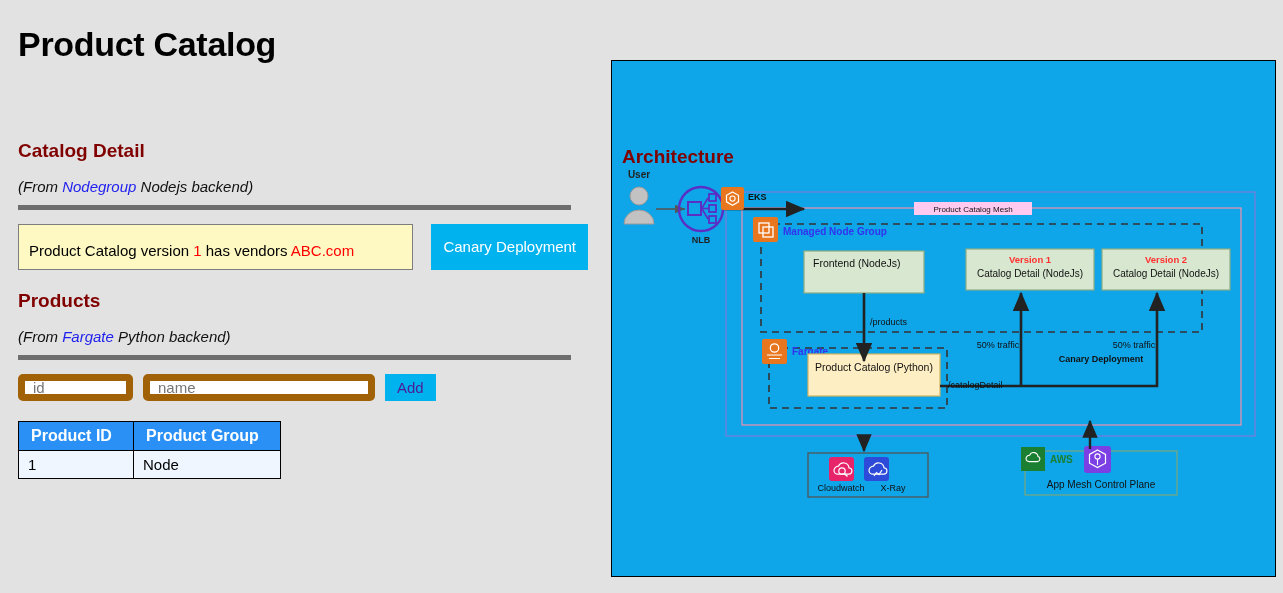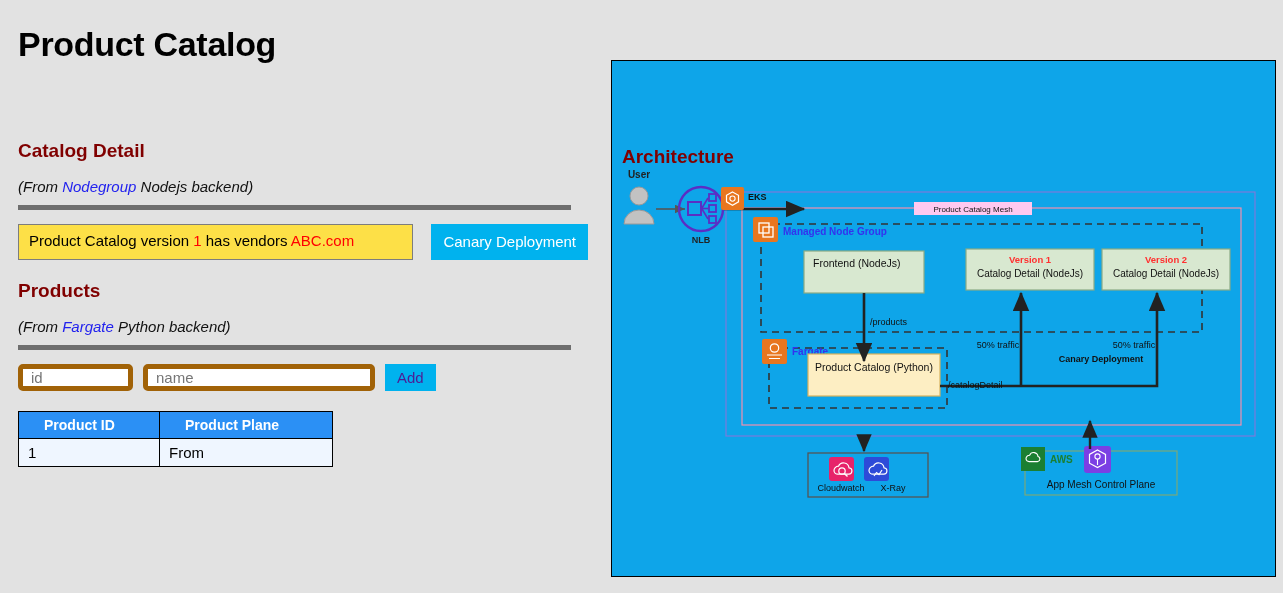--- a/index.html
+++ b/index.html
@@ -45,23 +45,23 @@
     height: 5px;
     background: #6e6e6e;
     width: 553px;
     margin: 0 0 14px 0;
     border: 0;
   }
 
   .alert-row { display: flex; align-items: stretch; gap: 18px; }
 
   .alert-box {
-    background: #fde047;
+    background: #fef9c3;
     border: 1px solid #7d7d7d;
-    padding: 7px 10px 8px 10px;
+    padding: 17px 10px 8px 10px;
     font-size: 15px;
     color: #000;
     width: 398px;
     box-sizing: border-box;
     line-height: 1.25;
   }
   .alert-box .red { color: #ff0000; }
 
   .btn-blue {
     background: #00b2ee;
@@ -75,21 +75,21 @@
     white-space: nowrap;
   }
 
   .products-head { margin-top: 20px; }
 
   .form-row { display: flex; align-items: center; gap: 10px; margin-bottom: 20px; }
   .txt-input {
     font-size: 15px;
     font-family: "Liberation Sans", sans-serif;
     padding: 5px 8px;
-    border: 5px solid #a16207;
+    border: 7px solid #a16207;
     border-radius: 5px;
     background: #fff;
     color: #000;
     box-sizing: border-box;
     height: 27px;
   }
   .txt-input::placeholder { color: #767676; }
   #id-field { width: 115px; }
   #name-field { width: 232px; }
   .btn-add {
@@ -103,24 +103,24 @@
     cursor: pointer;
   }
 
   table.products {
     border-collapse: collapse;
     border: 1px solid #000;
   }
   table.products th {
     background: #2b90f5;
     color: #ffffff;
-    font-size: 14px;
+    font-size: 16px;
     font-weight: bold;
     text-align: left;
-    padding: 5px 25px;
+    padding: 5px 12px;
     border: 1px solid #000;
   }
   table.products td {
     background: #eff6ff;
     color: #000;
     font-size: 15px;
     padding: 5px 9px;
     border: 1px solid #000;
   }
   th.col-id { width: 90px; }
@@ -173,27 +173,27 @@
     <div class="form-row">
       <input id="id-field" class="txt-input" type="text" placeholder="id" style="">
       <input id="name-field" class="txt-input" type="text" placeholder="name" style="">
       <button class="btn-add">Add</button>
     </div>
 
     <table class="products">
       <thead>
         <tr>
           <th class="col-id">Product ID</th>
-          <th class="col-name">Product Plane</th>
+          <th class="col-name">Product Group</th>
         </tr>
       </thead>
       <tbody>
         <tr>
           <td>1</td>
-          <td>From</td>
+          <td>Node</td>
         </tr>
       </tbody>
     </table>
   </div>
 
   <div class="arch-panel">
     <div class="arch-title">Architecture</div>
 
     <svg class="diagram" viewBox="0 0 663 515">
       <defs>

